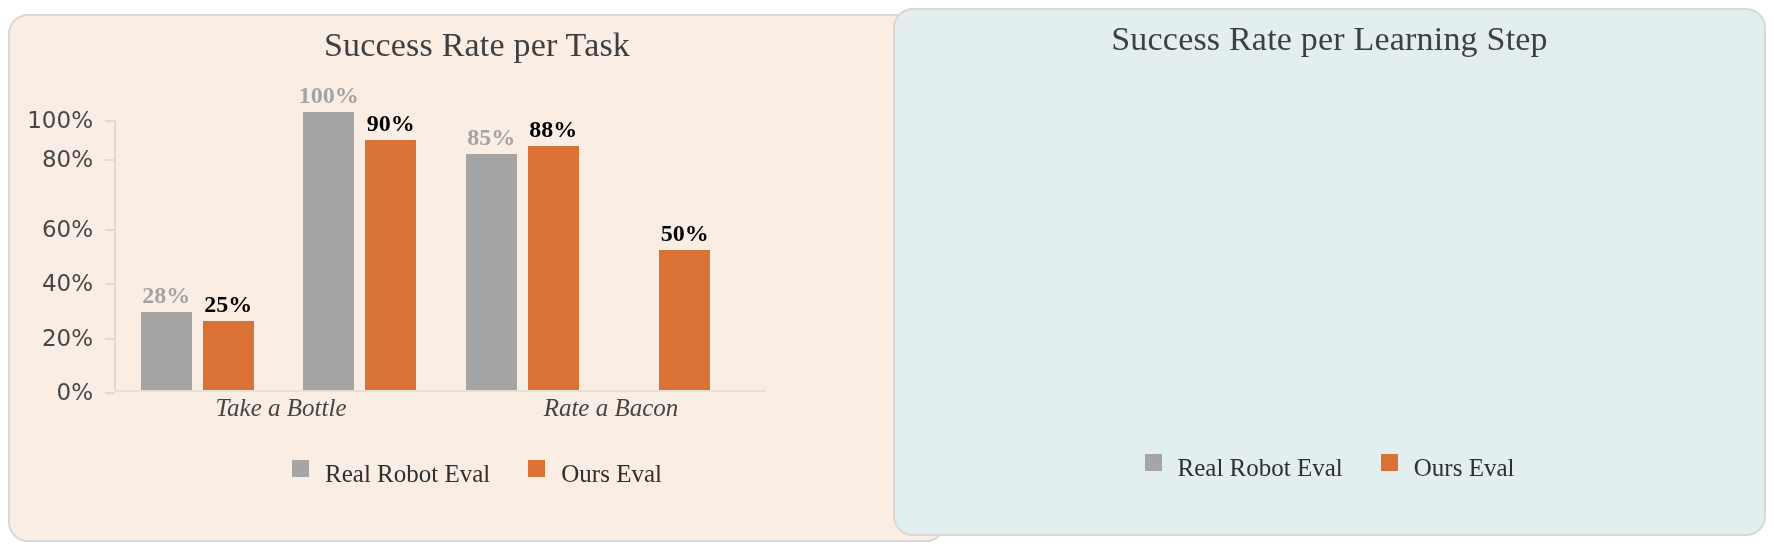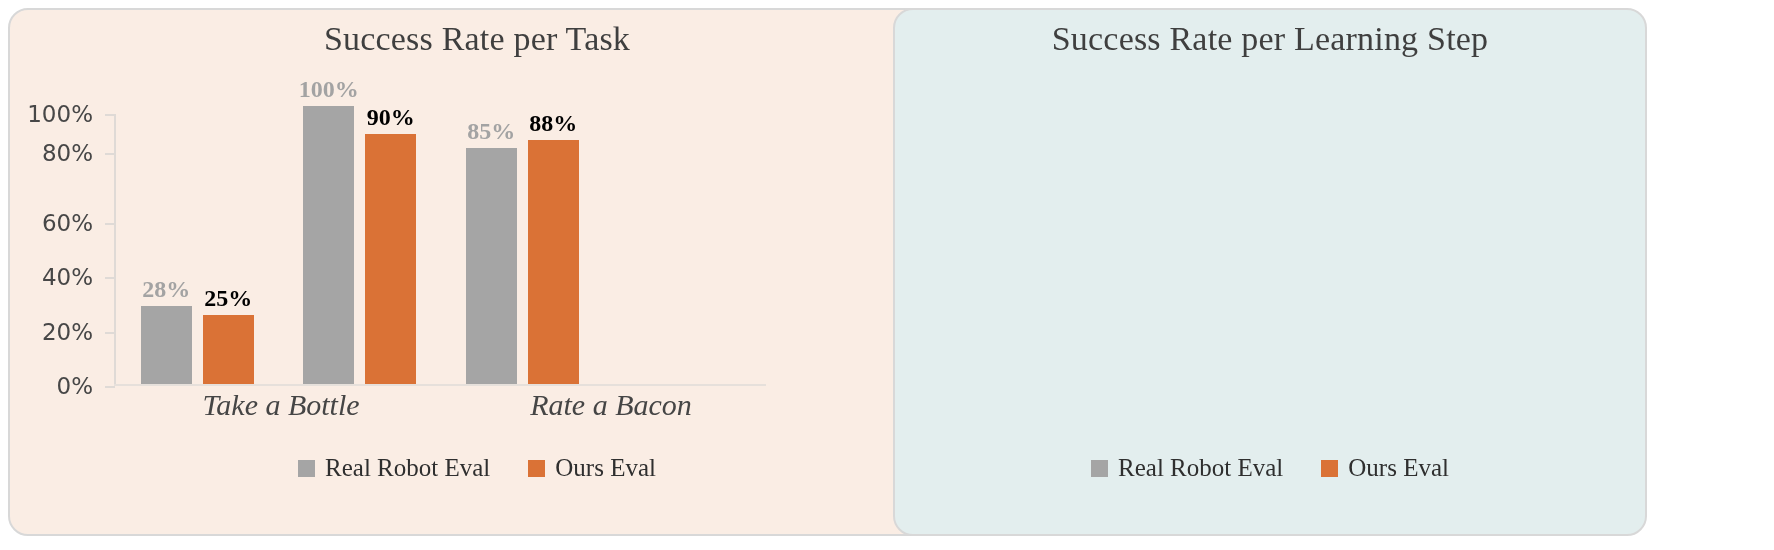--- a/index.html
+++ b/index.html
@@ -27,24 +27,25 @@
     top: 8px;
     height: 528px;
     border: 2px solid #D8D8D8;
     border-radius: 20px;
     box-sizing: border-box;
   }
   .panel-left {
     left: 8px;
     width: 938px;
     background: #FAEDE4;
+    margin-top: 6px;
   }
   .panel-right {
     left: 893px;
-    width: 754px;
+    width: 873px;
     background: #E3EEEE;
   }
 
   .chart-title {
     position: absolute;
     left: 0;
     right: 0;
     top: 10px;
     text-align: center;
     font-size: 34px;
@@ -142,41 +143,41 @@
 
   
   .cat-row {
     position: absolute;
     display: flex;
   }
   .cat-row-left  { left: 106px; top: 378px; width: 660px; }
   .cat {
     flex: 1 1 0;
     text-align: center;
-    font-size: 30px;
+    font-size: 25px;
     font-style: italic;
     color: #454545;
     white-space: nowrap;
   }
 
   
   .legend {
     position: absolute;
     left: 0;
     right: 0;
     bottom: 52px;
     display: flex;
     justify-content: center;
     align-items: center;
     gap: 38px;
   }
   .legend-item {
     display: flex;
-    align-items: center;
-    gap: 10px;
+    align-items: flex-start;
+    gap: 16px;
   }
   .swatch {
     width: 17px;
     height: 17px;
     display: inline-block;
   }
   .swatch-gray   { background: #A5A5A5; }
   .swatch-orange { background: #DA7236; }
   .legend-text {
     font-size: 25px;
@@ -244,20 +245,24 @@
             <span class="value-label val-gray-soft" style="bottom:238.6px;">85%</span>
             <div class="bar bar-gray" style="height:235.8px;"></div>
           </div>
           <div class="bar-wrap">
             <span class="value-label val-orange" style="bottom:247px;">88%</span>
             <div class="bar bar-orange" style="height:244.2px;"></div>
           </div>
         </div>
 
         <div class="group">
+          <div class="bar-wrap">
+            <span class="value-label val-orange" style="bottom:142.6px;">50%</span>
+            <div class="bar bar-orange" style="height:139.8px;"></div>
+          </div>
         </div>
       </div>
     </div>
 
     <div class="cat-row cat-row-left">
       <span class="cat">Take a Bottle</span>
       <span class="cat">Rate a Bacon</span>
     </div>
 
     <div class="legend">

